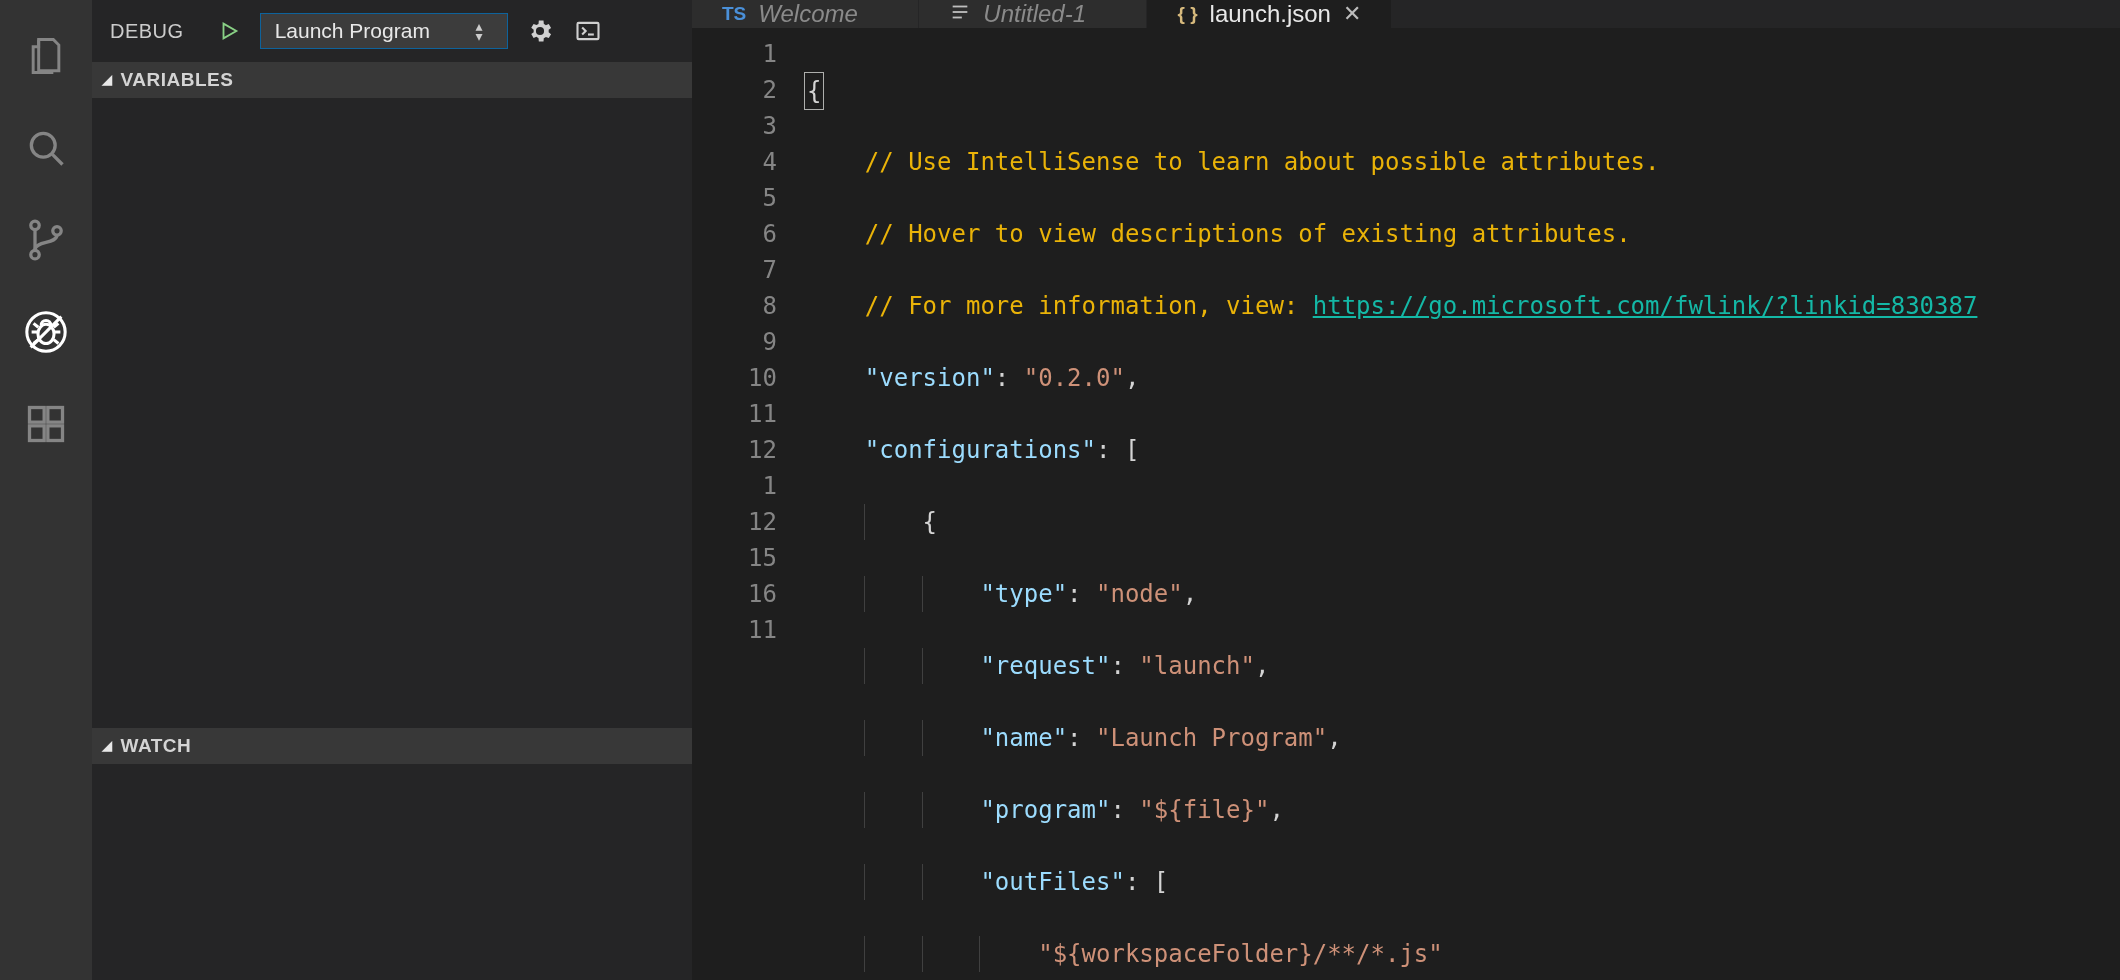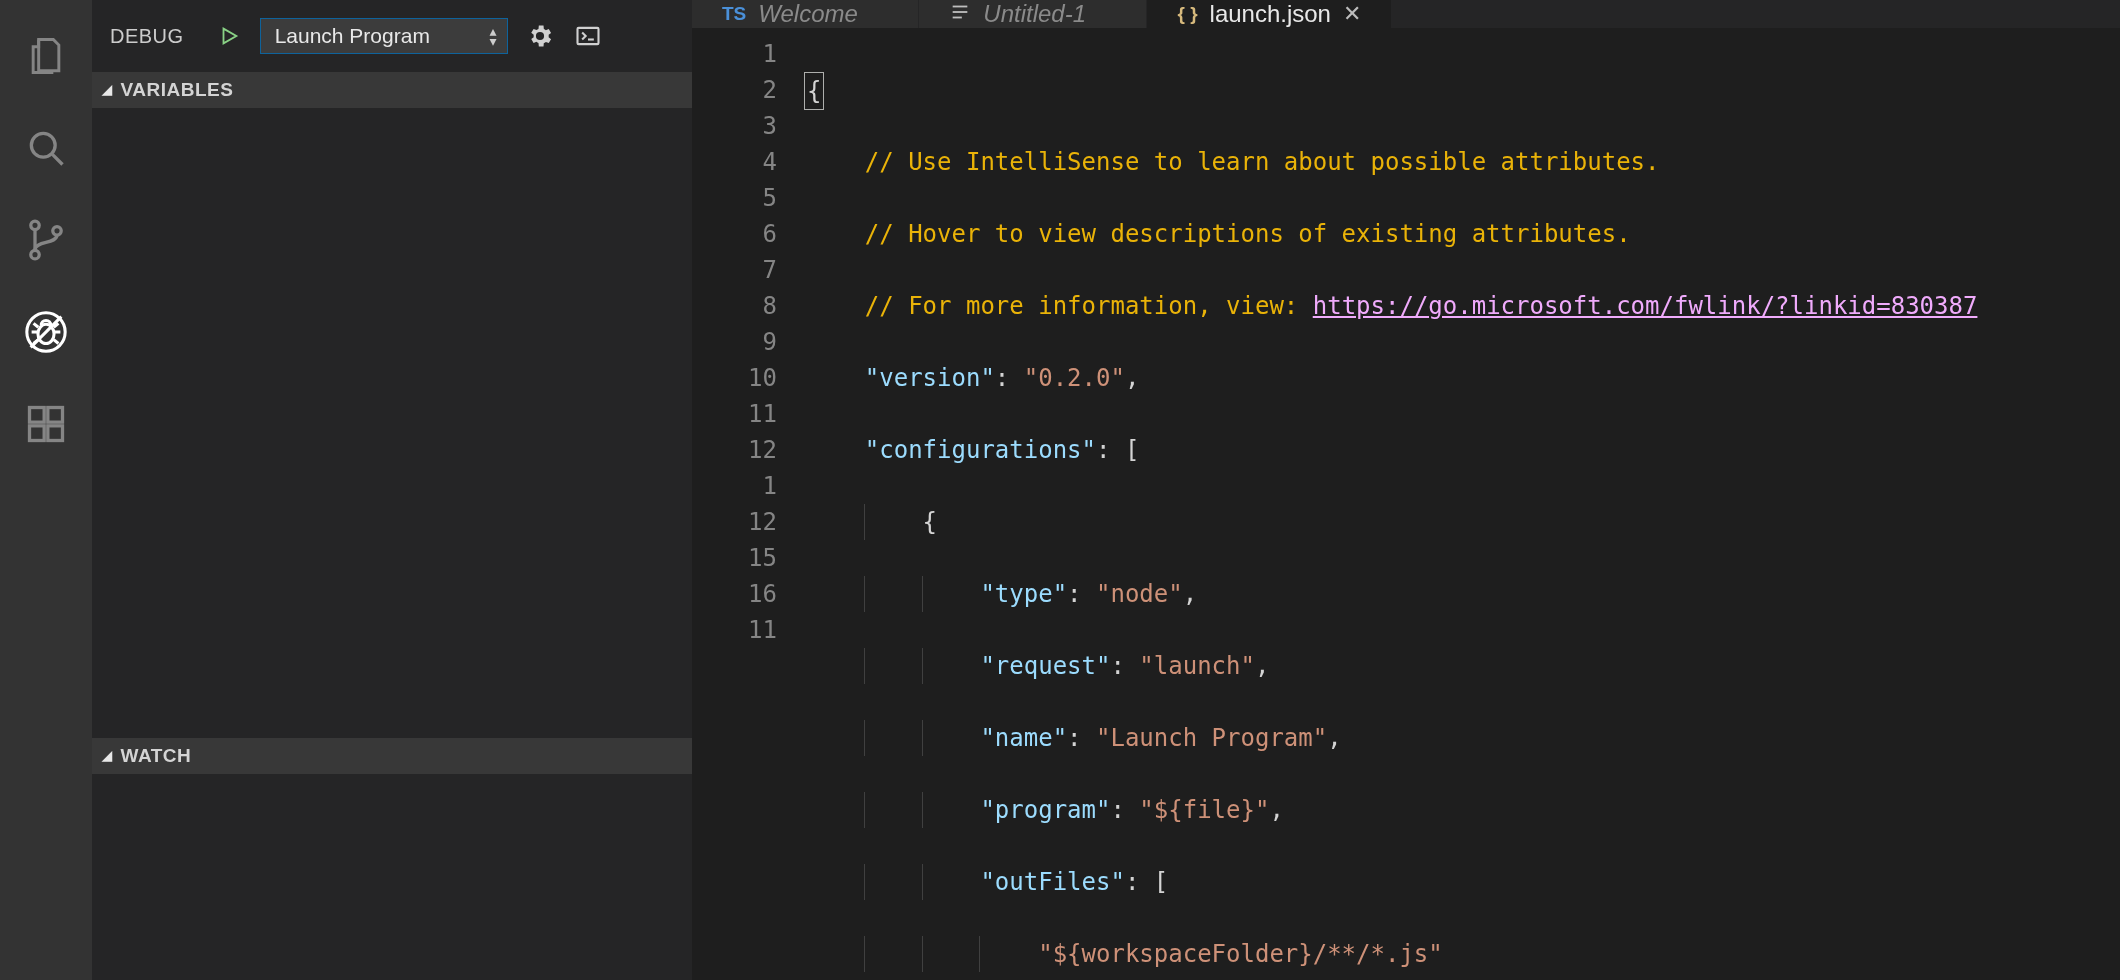--- a/index.html
+++ b/index.html
@@ -8,25 +8,25 @@
 
   
   .activity-bar { width: 92px; background: #333333; display: flex; flex-direction: column; align-items: center; padding-top: 10px; }
   .activity-item { width: 92px; height: 92px; display: flex; align-items: center; justify-content: center; color: #858585; cursor: pointer; position: relative; }
   .activity-item.active { color: #fff; }
   .activity-item svg { width: 44px; height: 44px; }
   .activity-item.active svg { width: 46px; height: 46px; }
 
   
   .sidebar { width: 600px; background: #252526; display: flex; flex-direction: column; }
-  .sidebar-header { height: 72px; display: flex; align-items: center; padding: 0 18px; gap: 16px; background: #252526; }
+  .sidebar-header { height: 62px; display: flex; align-items: center; padding: 0 18px; gap: 16px; background: #252526; }
   .sidebar-title { font-size: 20px; letter-spacing: .5px; color: #ccc; text-transform: uppercase; flex: none; margin-right: 14px; }
   .run-btn { display: flex; align-items: center; justify-content: center; width: 30px; height: 30px; cursor: pointer; }
   .run-btn svg { width: 22px; height: 22px; }
-  .config-select { flex: 0 0 auto; width: 248px; height: 36px; border: 1px solid #0e639c; background: #3c3c3c; color: #e8e8e8; font-size: 21px; display: flex; align-items: center; justify-content: space-between; padding: 0 10px 0 14px; cursor: pointer; }
+  .config-select { flex: 0 0 auto; width: 248px; height: 36px; border: 1px solid #0e639c; background: #3c3c3c; color: #e8e8e8; font-size: 21px; display: flex; align-items: center; justify-content: space-between; padding: 0 24px 0 14px; cursor: pointer; }
   .config-select .chev { font-size: 14px; line-height: 10px; color: #ccc; display:flex; flex-direction:column; }
   .gear, .console-ico { color: #d0d0d0; display:flex; align-items:center; justify-content:center; width:32px; height:32px; cursor:pointer; }
   .gear svg, .console-ico svg { width: 28px; height: 28px; }
 
   .panel-heading { height: 36px; background: #383838; display: flex; align-items: center; padding: 0 10px; gap: 8px; font-size: 19px; font-weight: 700; letter-spacing: .5px; color: #d4d4d4; cursor: pointer; }
   .panel-heading .tri { font-size: 13px; color: #e8e8e8; transform: translateY(-1px); }
   .panel-body { flex: none; background: #252526; }
   .variables-body { height: 630px; }
   .watch-body { flex: 1; }
 
@@ -47,21 +47,21 @@
   .gutter div { height: 36px; }
   .code { flex:1; padding: 8px 0 0 0; white-space: pre; position: relative; }
   .code-line { height:36px; position: relative; }
   .cursor-box { display:inline-block; border:1px solid #aeafad; padding:0 2px; margin-left:-3px; color:#d4d4d4; }
   .indent-guide { position:absolute; top:0; bottom:0; border-left:1px solid #404040; }
 
   .c-comment { color: #eab308; }
   .c-key { color: #9cdcfe; }
   .c-str { color: #ce9178; }
   .c-punc { color: #d4d4d4; }
-  .c-link { color: #f0abfc; text-decoration: underline; margin-top: 12px; }
+  .c-link { color: #14b8a6; text-decoration: underline; margin-top: 12px; }
 </style>
 </head>
 <body>
 
 <div class="root">
 
   <div class="activity-bar">
     <div class="activity-item">
       <svg viewBox="0 0 24 24" fill="none" stroke="currentColor" stroke-width="1.6">
         <path d="M8 3h8l3 3v14H8z"></path>

